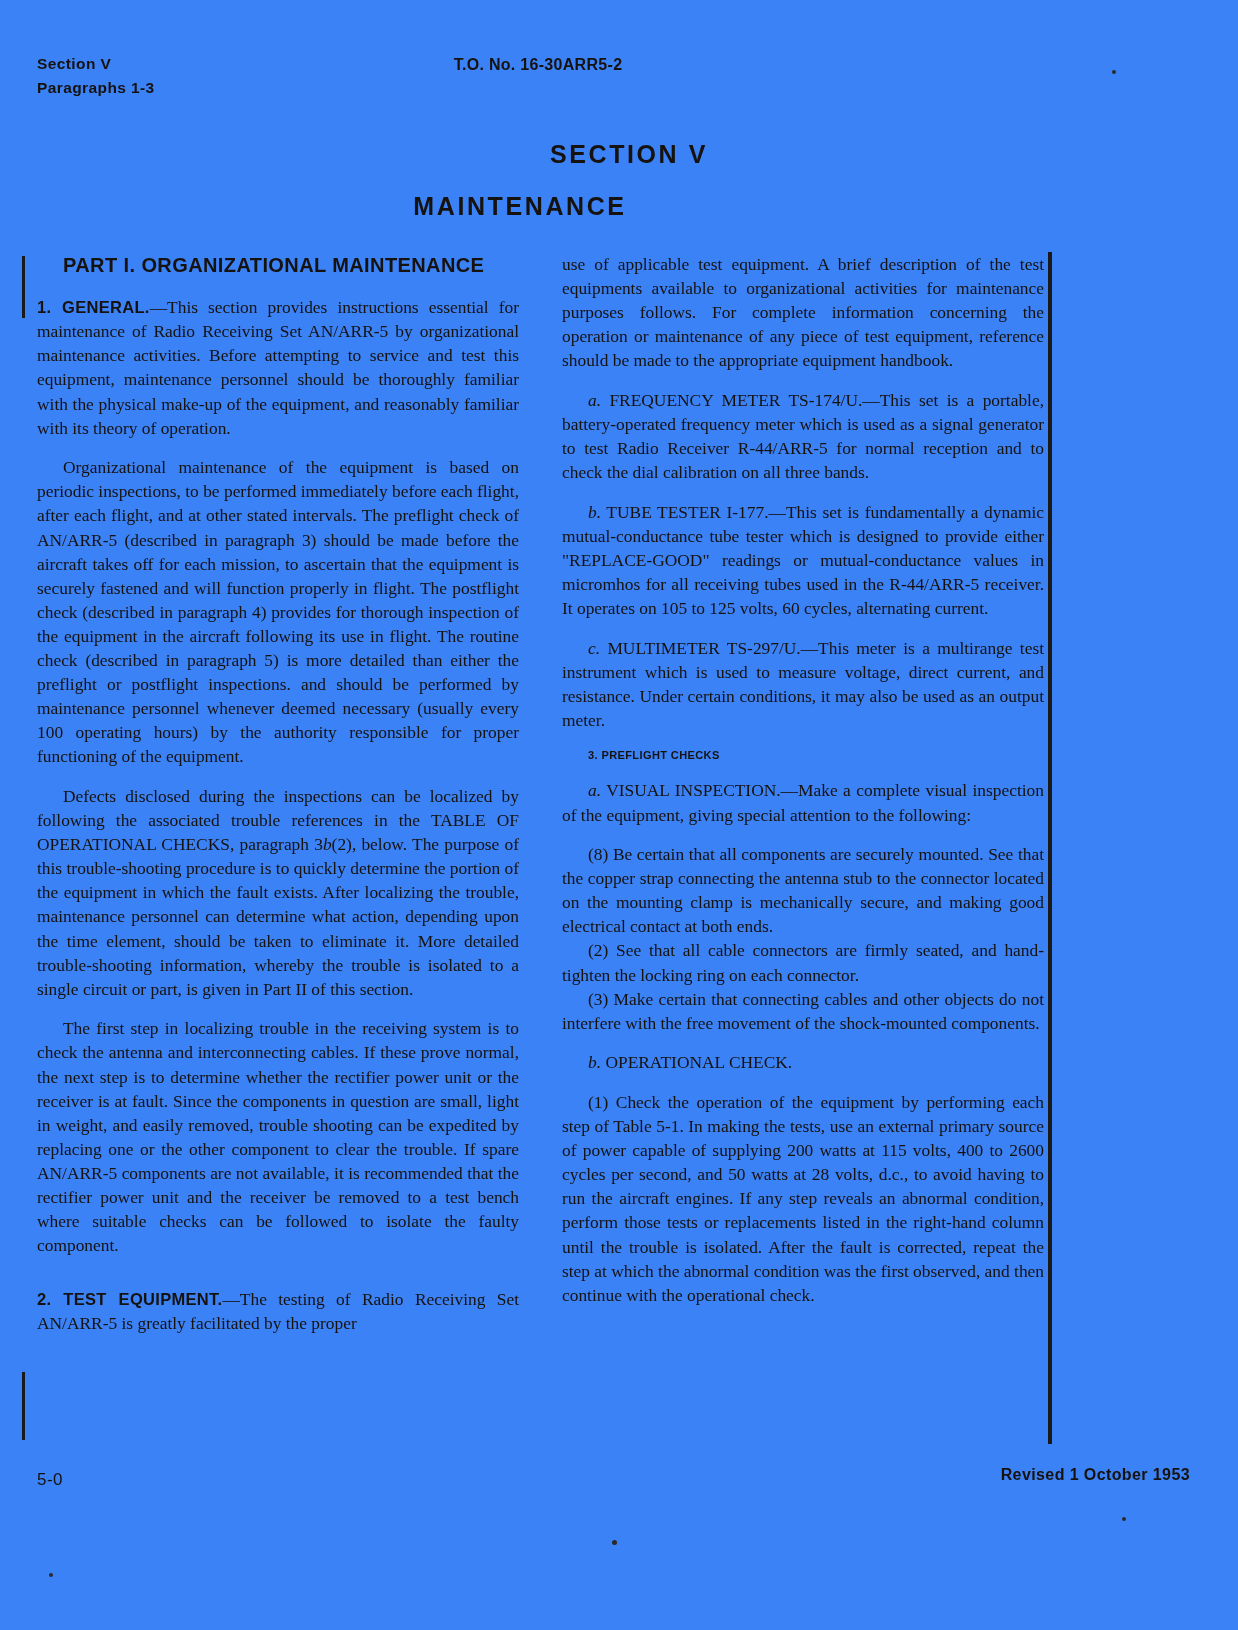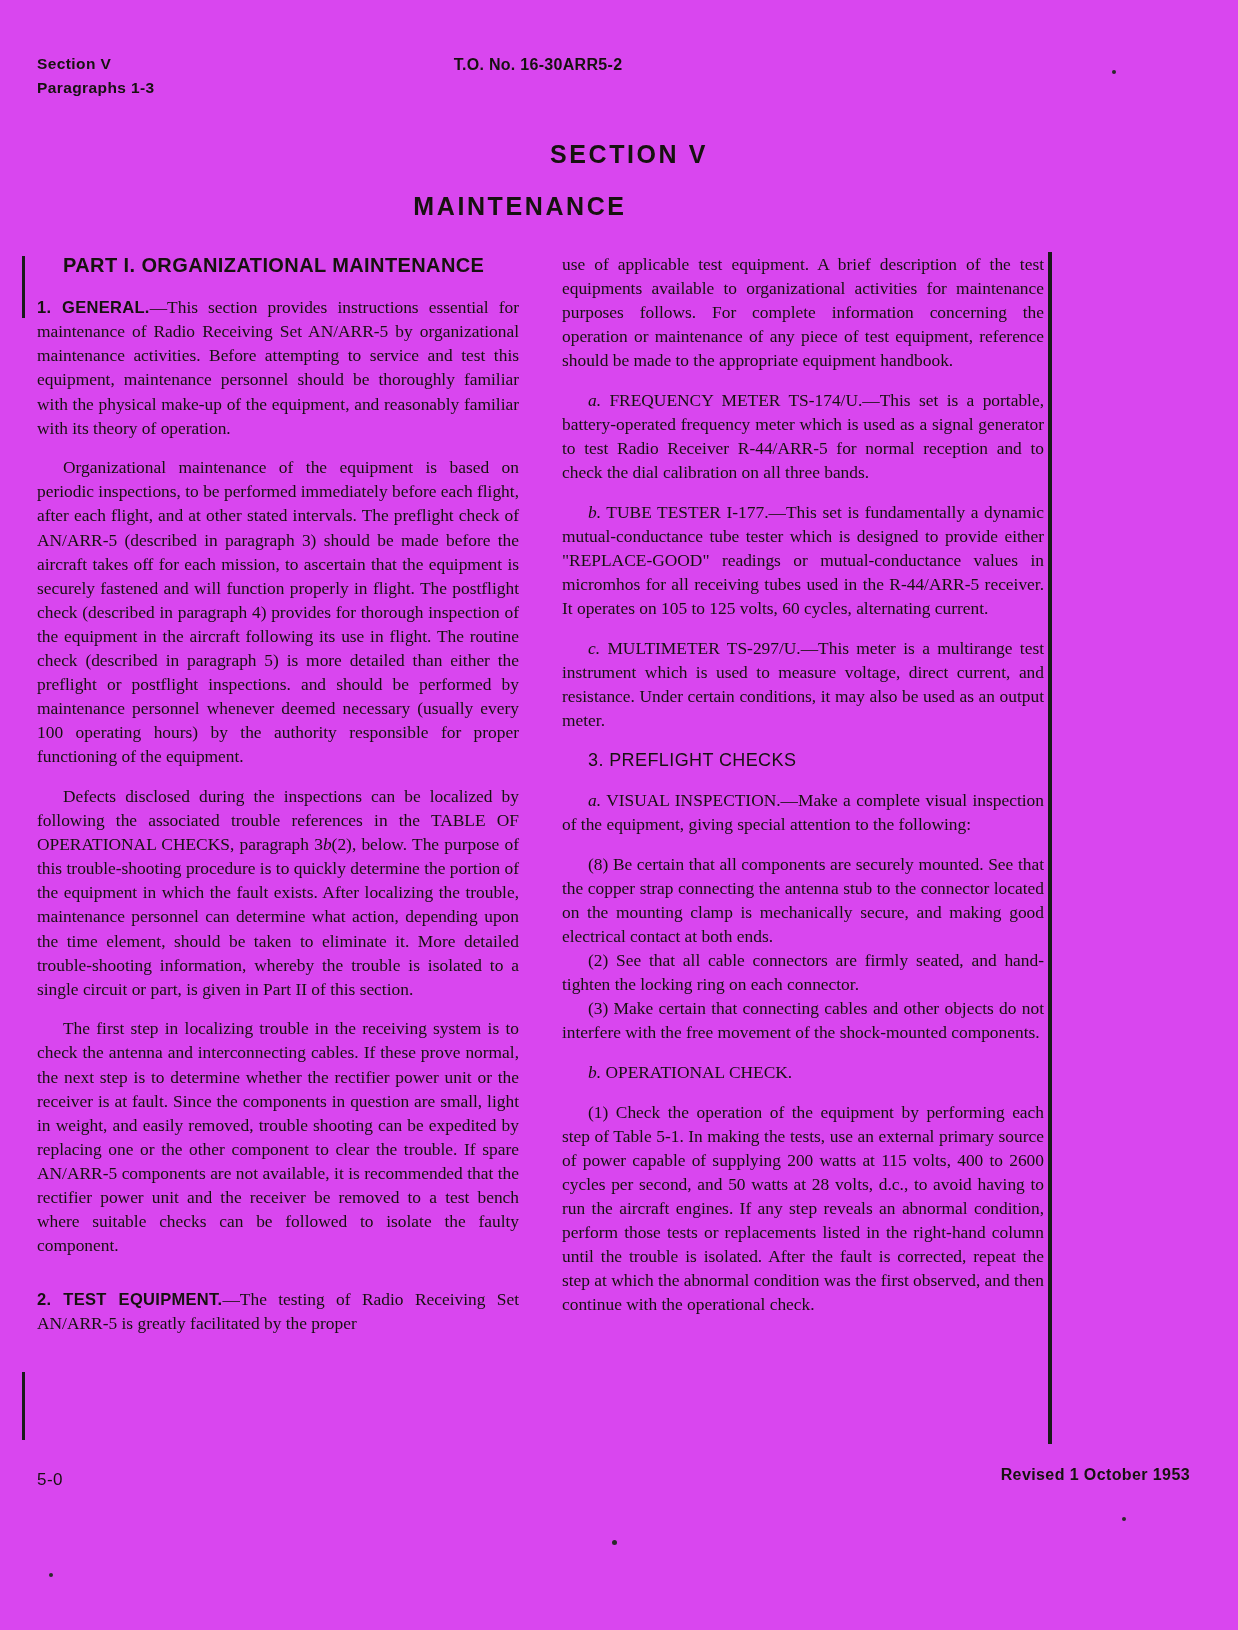--- a/index.html
+++ b/index.html
@@ -12,21 +12,21 @@
     height: 1630px;
     position: relative;
     font-family: "Liberation Serif", serif;
     color: #16120f;
   }
   .page {
     position: absolute;
     top: 0; left: 0;
     width: 1238px;
     height: 1630px;
-    background: #d946ef;
+    background: #3b82f6;
     overflow: hidden;
   }
 
   
   .header-left {
     position: absolute;
     top: 52px;
     left: 37px;
     font-family: "Liberation Sans", sans-serif;
     font-weight: bold;
@@ -97,22 +97,22 @@
   .head {
     font-family: "Liberation Sans", sans-serif;
     font-weight: bold;
     font-size: 20px;
     letter-spacing: 0.4px;
     margin: 0 0 17px 0;
     text-indent: 0;
   }
   .head2 {
     font-family: "Liberation Sans", sans-serif;
-    font-weight: normal;
-    font-size: 18px;
+    font-weight: bold;
+    font-size: 11px;
     letter-spacing: 0.4px;
     margin: 26px 0 13px 0;
     text-indent: 0;
   }
   .runin {
     font-family: "Liberation Sans", sans-serif;
     font-weight: bold;
     font-size: 16.5px;
     letter-spacing: 0.3px;
   }

